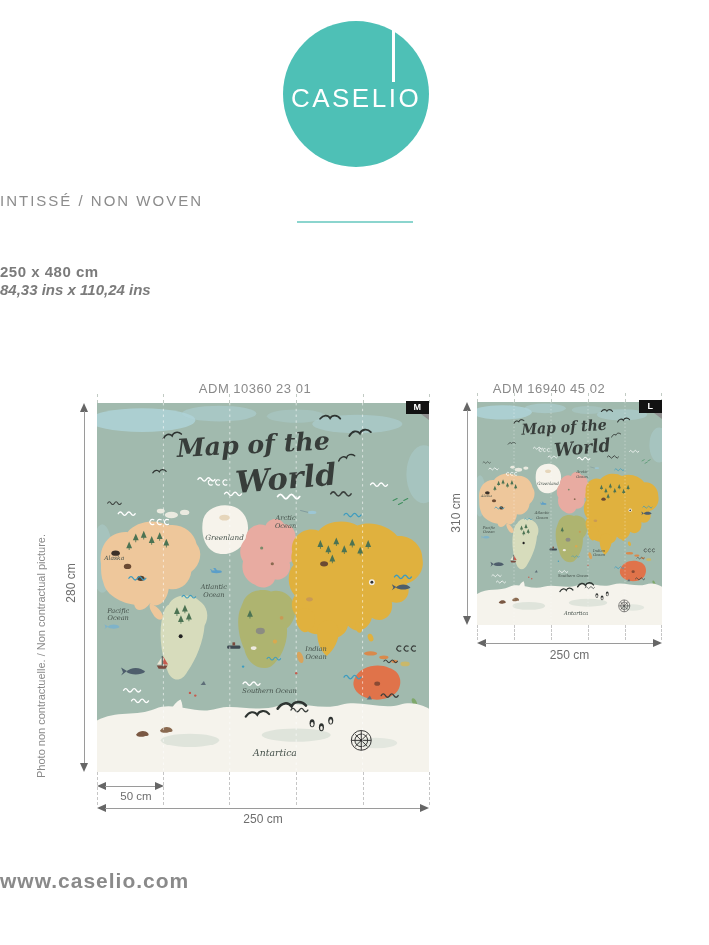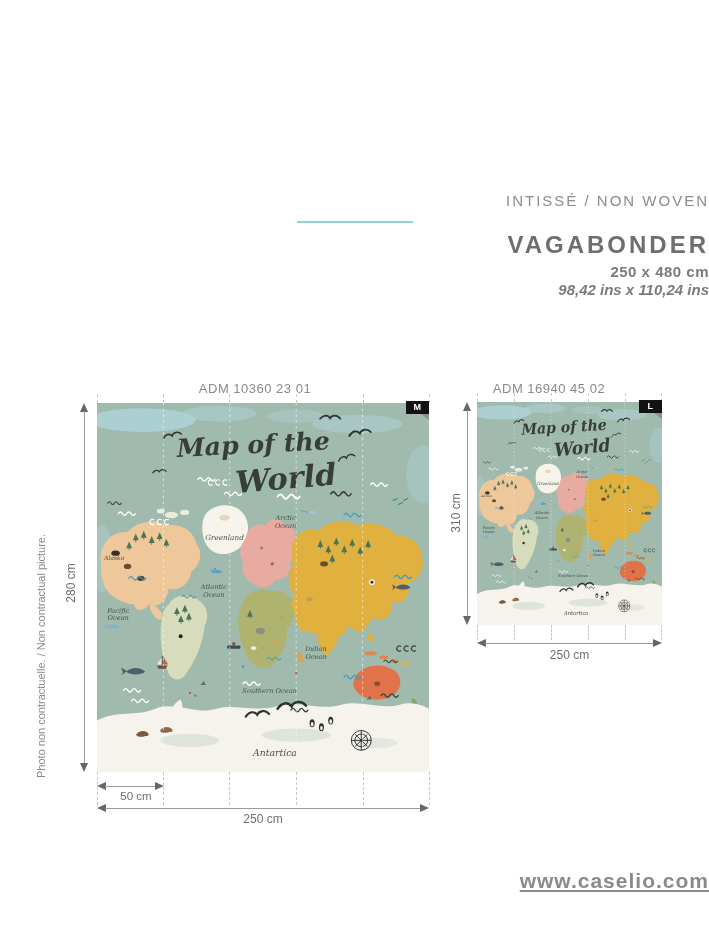--- a/index.html
+++ b/index.html
@@ -7,28 +7,28 @@
         font-family:"Liberation Sans",sans-serif;margin:0 auto;overflow:hidden;}
 
   
   .logo{position:absolute;left:283px;top:21px;width:146px;height:146px;
         border-radius:50%;background:#4EC0B6;}
   .logo-tick{position:absolute;left:109px;top:8px;width:3px;height:53px;background:#fff;}
   .logo-text{position:absolute;left:0;right:0;top:62px;text-align:center;color:#fff;
         font-size:26px;letter-spacing:2.5px;font-weight:400;}
 
   
-  .ctext{position:absolute;left:0;right:0;text-align:right;}
+  .ctext{position:absolute;left:0;right:0;text-align:left;}
   .material{top:192px;font-size:15px;letter-spacing:2px;color:#8C8C8C;}
   .divider{position:absolute;left:297px;top:221px;width:116px;height:2px;background:#8BD5CE;}
   .pname{top:231px;font-size:24px;font-weight:bold;letter-spacing:3px;color:#6E6E6E;}
   .scm{top:263px;font-size:15px;font-weight:bold;letter-spacing:.5px;color:#7B7B7B;}
   .sins{top:281px;font-size:15px;font-weight:bold;font-style:italic;color:#7B7B7B;}
   .match{top:307px;font-size:13px;letter-spacing:.3px;color:#6E6E6E;word-spacing:3px;}
-  .website{top:869px;font-size:21px;font-weight:bold;letter-spacing:1px;color:#8A8A8A;text-decoration:underline;}
+  .website{top:869px;font-size:21px;font-weight:bold;letter-spacing:1px;color:#8A8A8A;}
 
   
   .ref{position:absolute;font-size:13px;color:#8A8A8A;letter-spacing:.5px;text-align:center;}
   #ref-left{left:89px;width:332px;top:381px;}
   #ref-right{left:459px;width:180px;top:381px;}
 
   .badge{position:absolute;width:23px;height:13px;background:#121212;color:#fff;
          font-size:9px;font-weight:bold;text-align:center;line-height:13px;letter-spacing:.5px;}
   #badge-m{left:406px;top:401px;}
   #badge-l{left:639px;top:400px;}
@@ -68,26 +68,29 @@
 
   
   .hand{font-family:"DejaVu Serif",serif;font-style:italic;font-weight:bold;fill:#373D3A;}
   .sea-label{font-family:"DejaVu Serif",serif;font-style:italic;fill:#44504A;text-anchor:middle;}
 </style>
 </head>
 <body>
 
 <div class="page">
 
+  <div class="logo">
+    <div class="logo-tick"></div>
+    <div class="logo-text">CASELIO</div>
+  </div>
 
   <div class="ctext material">INTISSÉ / NON WOVEN</div>
   <div class="divider"></div>
-  <div class="ctext pname">VAGABONDER</div>
   <div class="ctext scm">250 x 480 cm</div>
-  <div class="ctext sins">98,42 ins x 110,24 ins</div>
+  <div class="ctext sins">84,33 ins x 110,24 ins</div>
 
   <svg width="0" height="0" style="position:absolute" aria-hidden="true">
     <defs>
       <path id="tree" d="M2.2 0 L4.4 5.2 L0 5.2 Z M1.9 5 h0.6 v1.6 h-0.6 Z" fill="#4C7353"></path>
       <path id="bird" d="M0 0 C1.8 -2.8 4.6 -3.2 6.2 -1 C7.2 -3.4 10.6 -3.8 12.6 -1.4" fill="none" stroke="#2E3431" stroke-width="1.1" stroke-linecap="round"></path>
       <path id="wave" d="M0 0 Q1.6 -2.6 3.2 0 T6.4 0 T9.6 0 T12.8 0" fill="none" stroke-width="1" stroke-linecap="round"></path>
       <path id="carcs" d="M2.8 0 A2 2 0 1 1 2.8 -3.4 M8.3 0 A2 2 0 1 1 8.3 -3.4 M13.8 0 A2 2 0 1 1 13.8 -3.4" fill="none" stroke-width="0.9" stroke-linecap="round"></path>
       <g id="whale">
         <path d="M0 0 C3 -3.5 10 -3.5 13 0 C10 2.5 3 2.5 0 0 Z"></path>
         <path d="M0.5 -0.5 L-3.5 -3 L-2.2 0.3 L-3.5 2.5 Z"></path>

